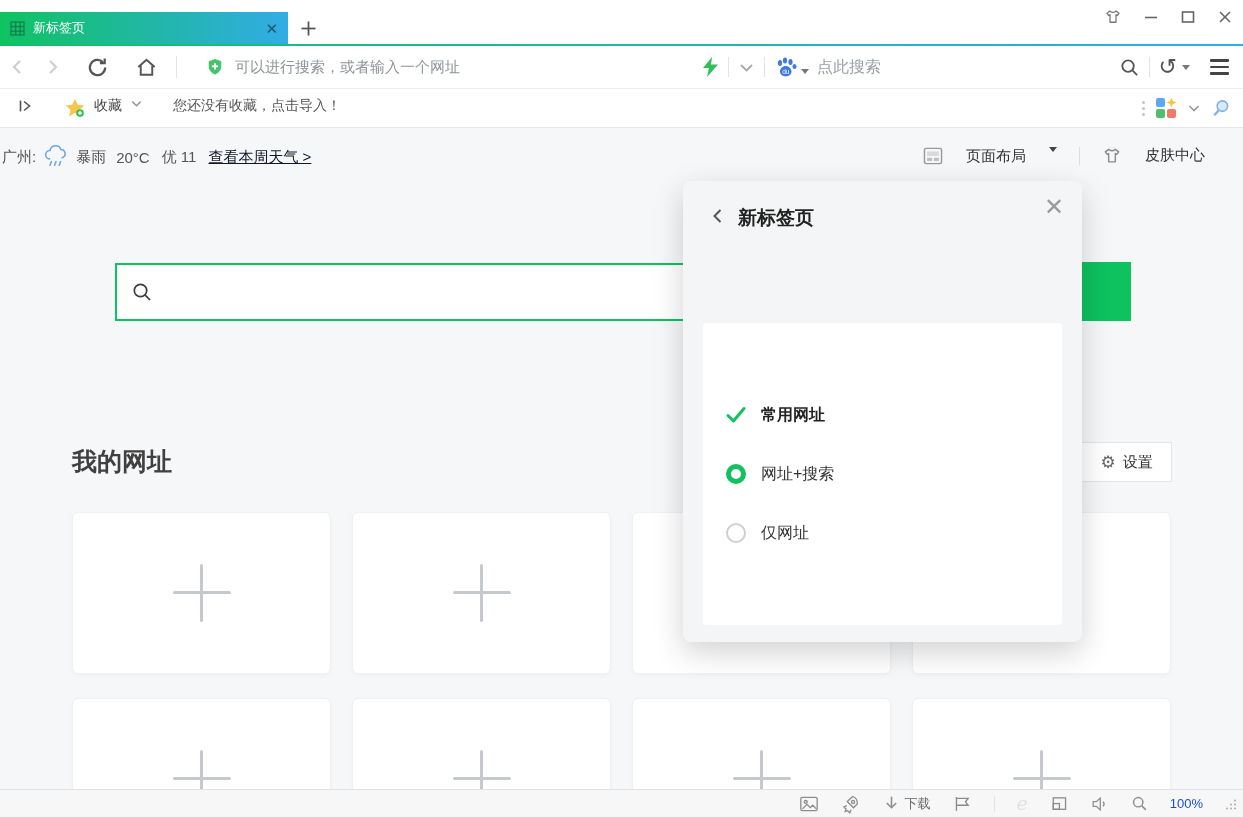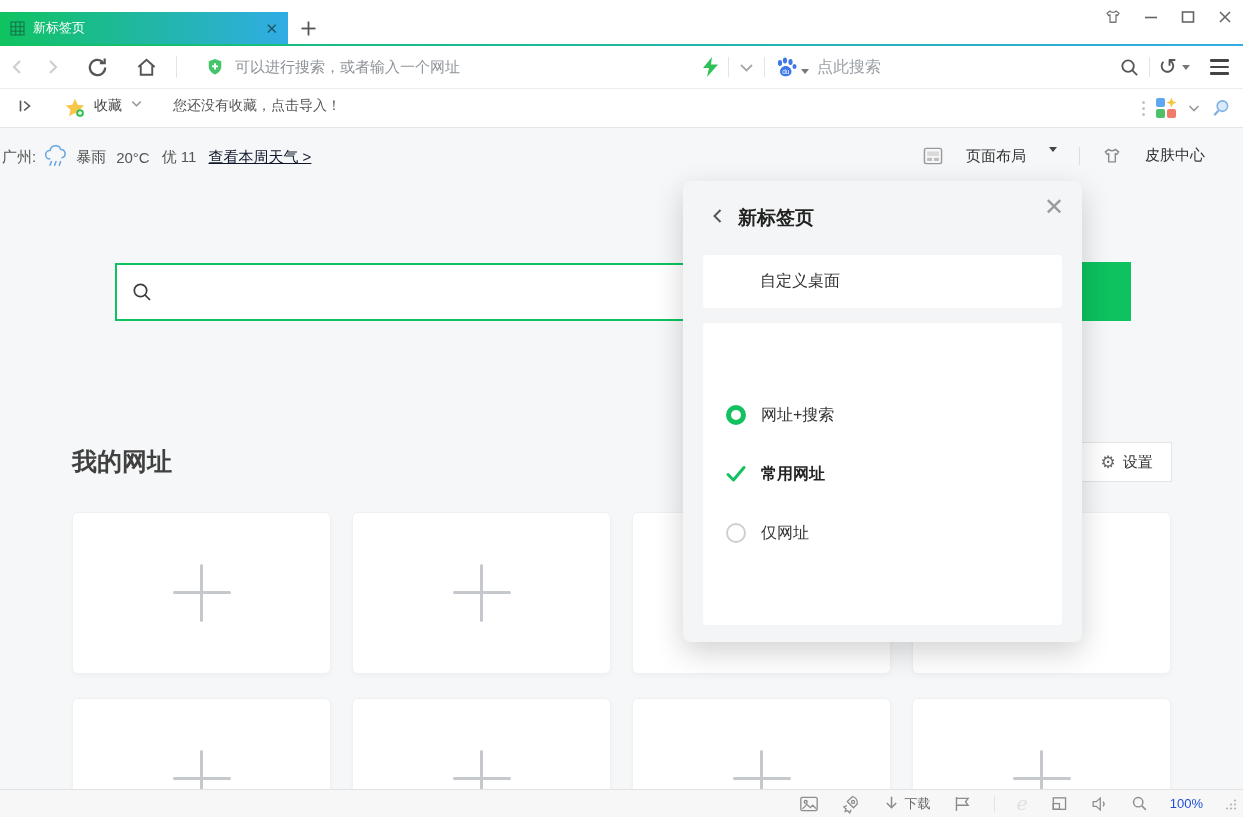--- a/index.html
+++ b/index.html
@@ -413,41 +413,38 @@
 
     <div class="popup">
       <span class="ic pp-back">
         <svg width="18" height="18" viewBox="0 0 18 18">
             <polyline points="11.5,3 5.5,9 11.5,15" fill="none" stroke="#555" stroke-width="2"></polyline>
           </svg>
       </span>
       <span class="pp-title">新标签页</span>
       <span class="pp-close">✕</span>
 
-      <div class="pp-card1">
-        <span>自定义桌面</span>
-      </div>
 
       <div class="pp-card2">
-        <div class="pp-item">
-          <span class="slot">
-              <span class="radio sel"></span>
-            </span>
-          <span class="lbl">网址+搜索</span>
-        </div>
         <div class="pp-item checked">
           <span class="slot">
             <svg width="22" height="22" viewBox="0 0 22 22">
                 <polyline points="3,11.5 8.5,17 19,4.5" fill="none" stroke="#14c161" stroke-width="3" stroke-linecap="round" stroke-linejoin="round"></polyline>
               </svg>
           </span>
           <span class="lbl">常用网址</span>
         </div>
         <div class="pp-item">
           <span class="slot">
+              <span class="radio sel"></span>
+            </span>
+          <span class="lbl">网址+搜索</span>
+        </div>
+        <div class="pp-item">
+          <span class="slot">
               <span class="radio"></span>
             </span>
           <span class="lbl">仅网址</span>
         </div>
       </div>
     </div>
   </div>
 
   <div class="statusbar">
     <span class="sb-item">

